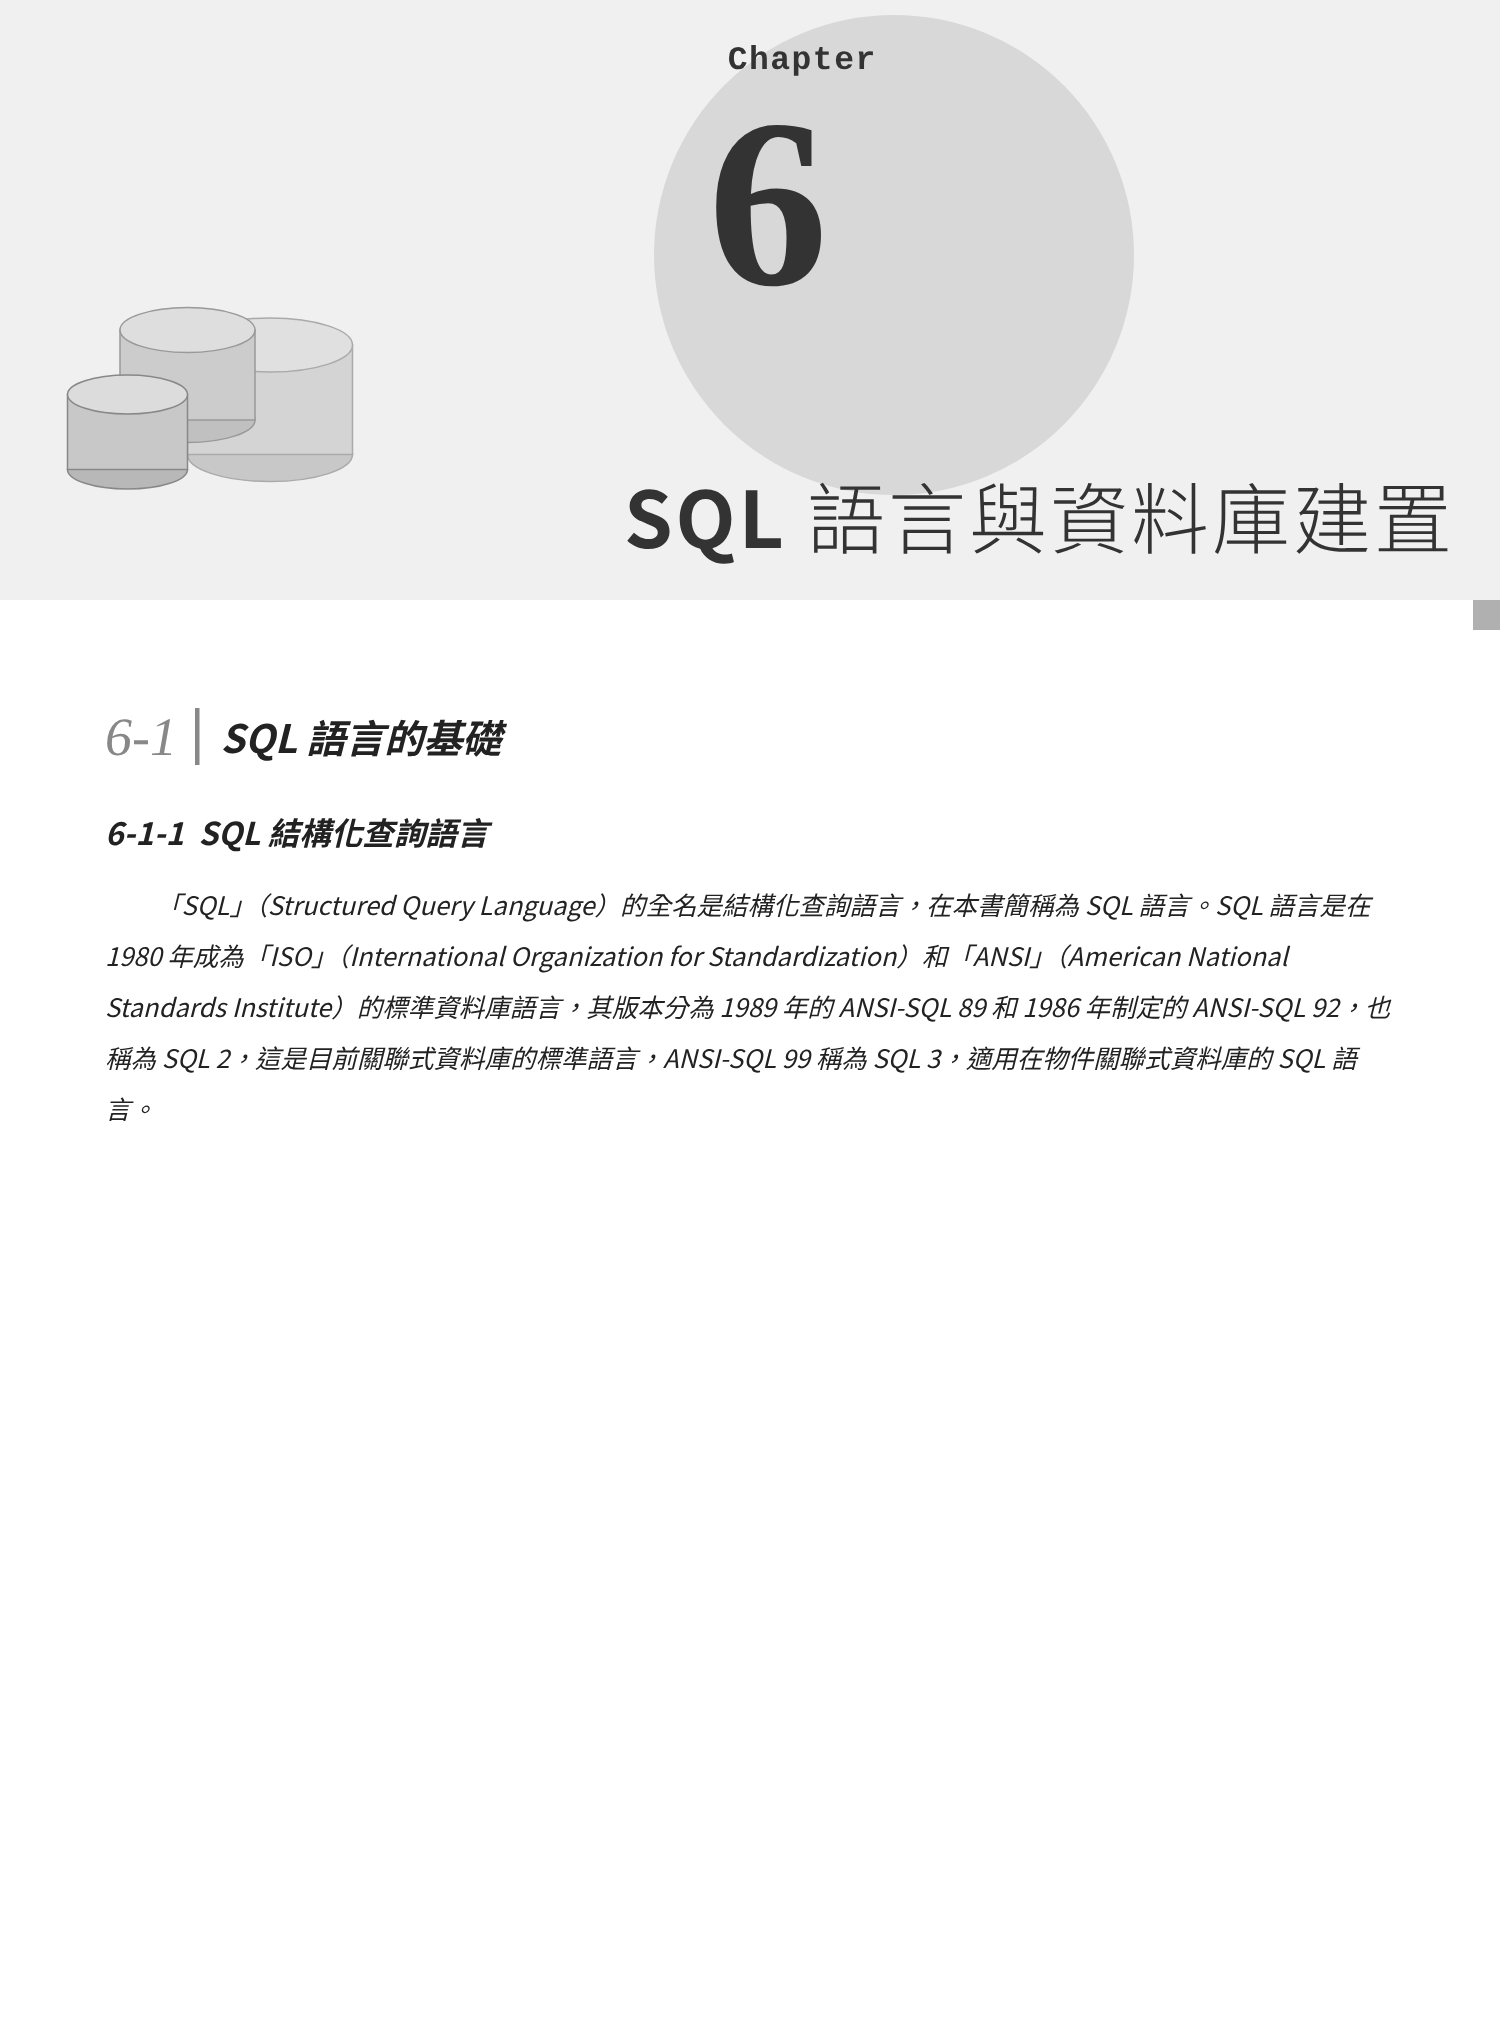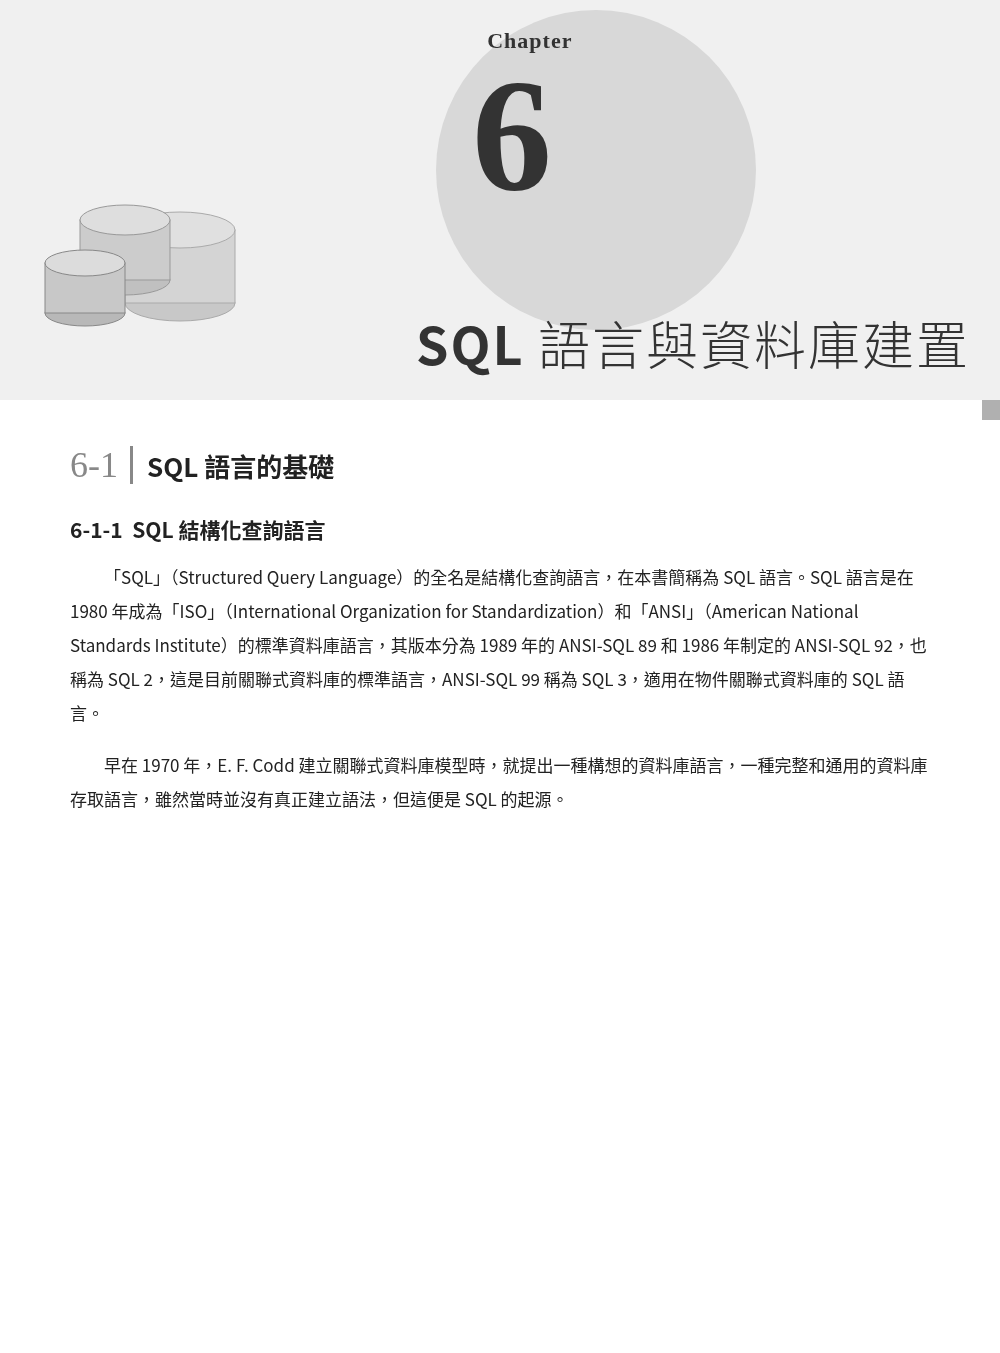--- a/index.html
+++ b/index.html
@@ -58,21 +58,21 @@
 
     
     .chapter-label {
       position: absolute;
       top: 28px;
       left: 50%;
       transform: translateX(-15%);
       font-size: 22px;
       font-weight: bold;
       color: #333333;
-      font-family: Liberation Serif, serif;
+      font-family: Liberation Mono, monospace;
       letter-spacing: 1px;
       z-index: 10;
     }
 
     
     .chapter-number {
       position: absolute;
       top: 55px;
       left: 50%;
       transform: translateX(-35%);
@@ -110,21 +110,22 @@
       z-index: 10;
       text-align: right;
     }
 
     .page-title .sql-bold {
       font-weight: bold;
     }
 
     
     .content-area {
-      padding: 34px 70px 60px 70px;
+      padding: 60px 70px 60px 70px;
+      font-style: italic;
     }
 
     
     .section-header {
       display: flex;
       align-items: center;
       margin-bottom: 22px;
       margin-top: 10px;
     }
 
@@ -213,17 +214,16 @@
       <span class="section-title">SQL 語言的基礎</span>
     </div>
 
 
     <div class="subsection-header">
       <span>6-1-1&nbsp;&nbsp;</span><span>SQL 結構化查詢語言</span>
     </div>
 
     <p class="paragraph">「SQL」（Structured Query Language）的全名是結構化查詢語言，在本書簡稱為 SQL 語言。SQL 語言是在 1980 年成為「ISO」（International Organization for Standardization）和「ANSI」（American National Standards Institute）的標準資料庫語言，其版本分為 1989 年的 ANSI-SQL 89 和 1986 年制定的 ANSI-SQL 92，也稱為 SQL 2，這是目前關聯式資料庫的標準語言，ANSI-SQL 99 稱為 SQL 3，適用在物件關聯式資料庫的 SQL 語言。</p>
 
-    <p class="paragraph">早在 1970 年，E. F. Codd 建立關聯式資料庫模型時，就提出一種構想的資料庫語言，一種完整和通用的資料庫存取語言，雖然當時並沒有真正建立語法，但這便是 SQL 的起源。</p>
 
   </div>
 
 </div>
 
 </body></html>

